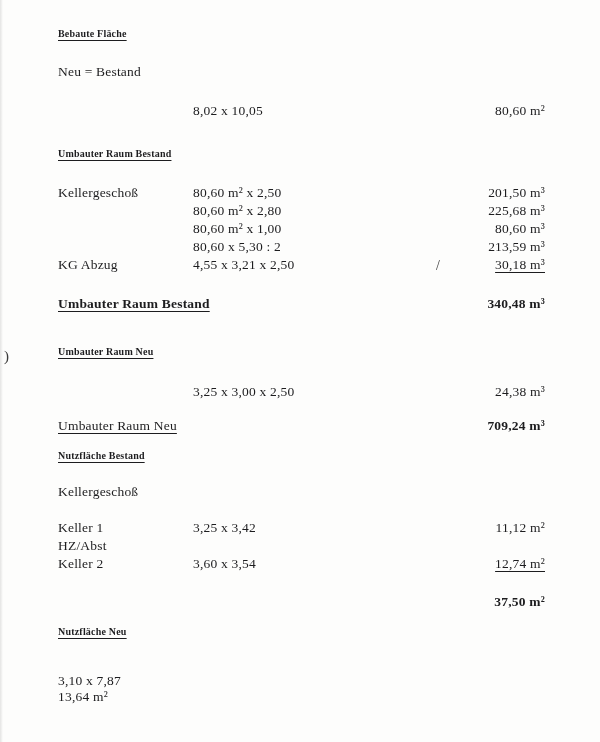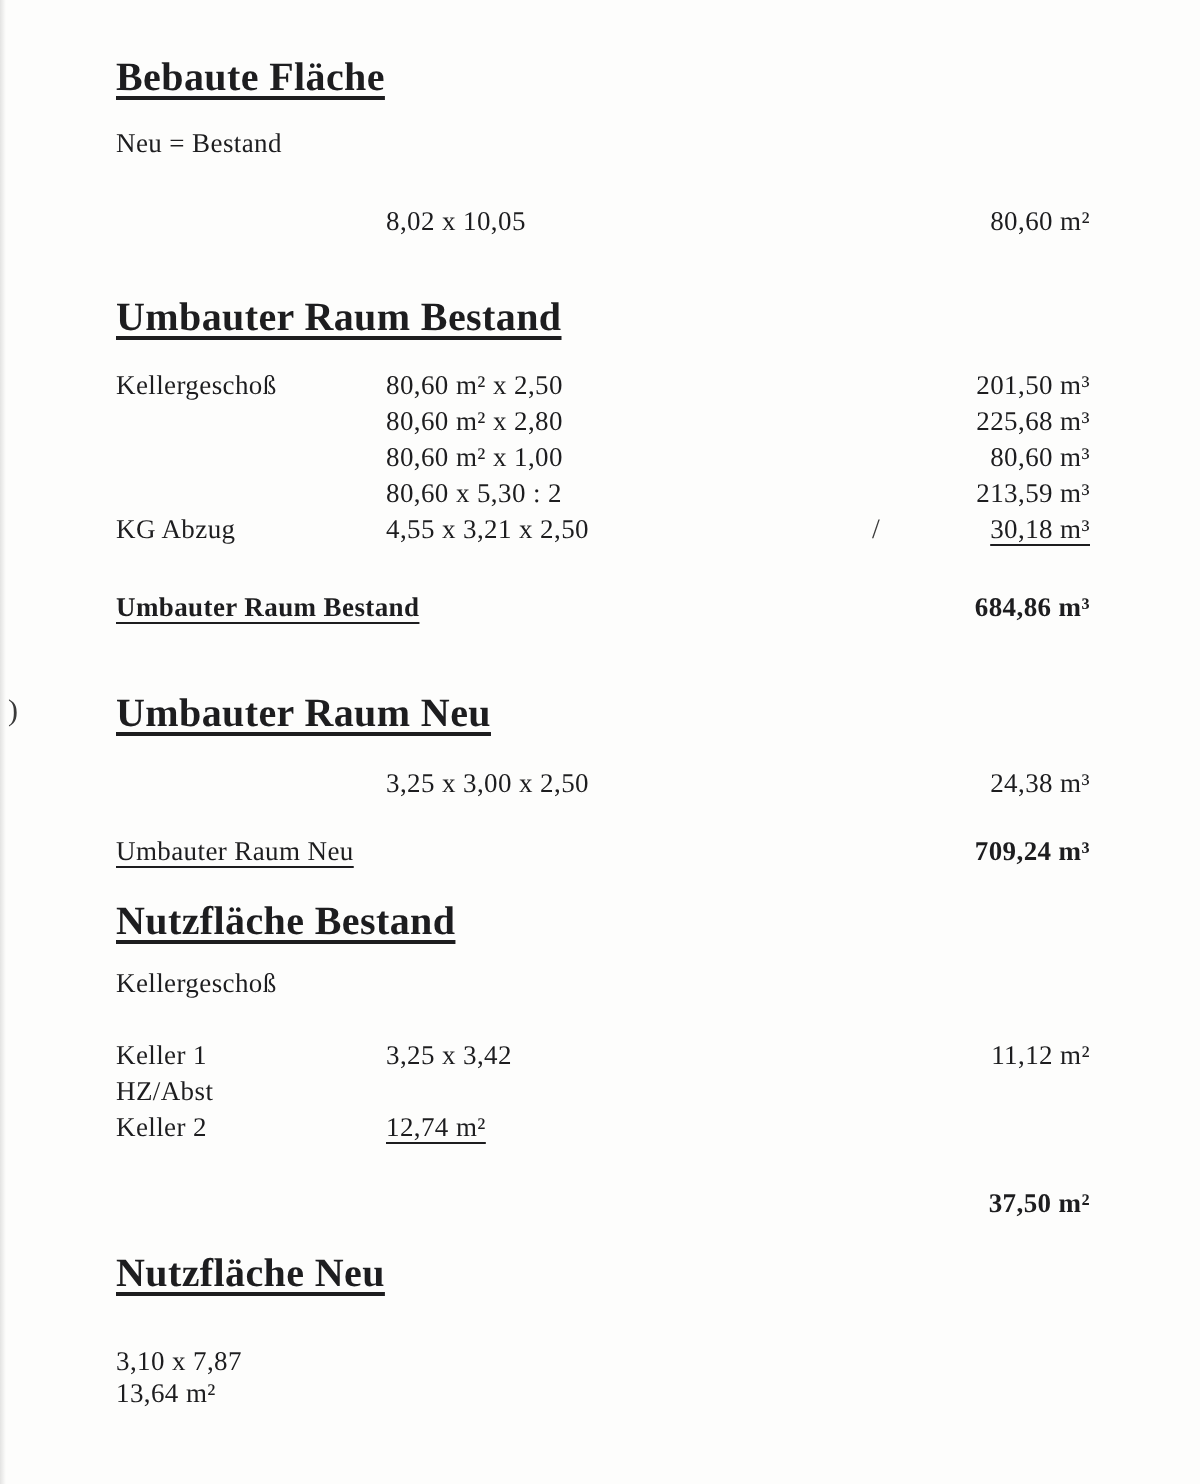--- a/index.html
+++ b/index.html
@@ -19,21 +19,21 @@
   .scan-edge {
     position: absolute;
     left: 0; top: 0; bottom: 0;
     width: 3px;
     background: linear-gradient(to right, rgba(0,0,0,0.10), rgba(0,0,0,0));
   }
   .heading {
     position: absolute;
     left: 58px;
     font-weight: bold;
-    font-size: 20px;
+    font-size: 10px;
     text-decoration: underline;
     text-underline-offset: 3px;
   }
   .plain {
     position: absolute;
     left: 58px;
   }
   .row {
     position: absolute;
     left: 58px;
@@ -96,21 +96,21 @@
     <span class="result">213,59 m³</span>
   </div>
   <div class="row" style="top:257px;">
     <span class="label">KG Abzug</span>
     <span class="calc">4,55 x 3,21 x 2,50</span>
     <span class="result ul">30,18 m³</span>
   </div>
 
   <div class="row" style="top:296px;">
     <span class="calc bold ul">Umbauter Raum Bestand</span>
-    <span class="result bold">684,86 m³</span>
+    <span class="result bold">340,48 m³</span>
   </div>
 
   <div class="heading" style="top:346px;">Umbauter Raum Neu</div>
 
   <div class="row" style="top:384px;">
     <span class="label"></span>
     <span class="calc">3,25 x 3,00 x 2,50</span>
     <span class="result">24,38 m³</span>
   </div>
 
@@ -128,20 +128,21 @@
     <span class="calc">3,25 x 3,42</span>
     <span class="result">11,12 m²</span>
   </div>
   <div class="row" style="top:538px;flex-direction:column;">
     <span class="label">HZ/Abst</span>
     <span class="calc">3,10 x 7,87</span>
     <span class="result">13,64 m²</span>
   </div>
   <div class="row" style="top:556px;">
     <span class="label">Keller 2</span>
+    <span class="calc">3,60 x 3,54</span>
     <span class="result ul">12,74 m²</span>
   </div>
 
   <div class="row" style="top:594px;">
     <span class="calc"></span>
     <span class="result bold">37,50 m²</span>
   </div>
 
   <div class="heading" style="top:626px;">Nutzfläche Neu</div>
 </div>

